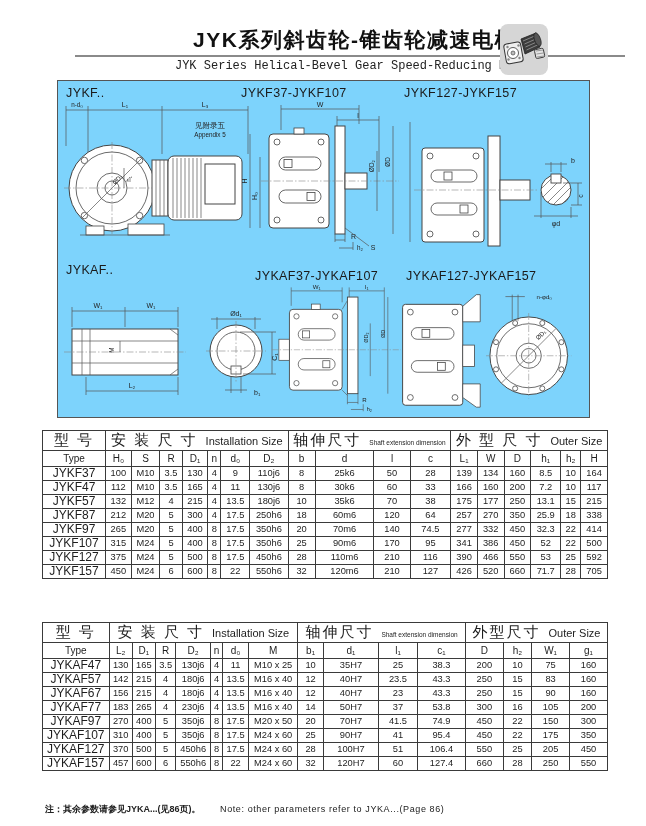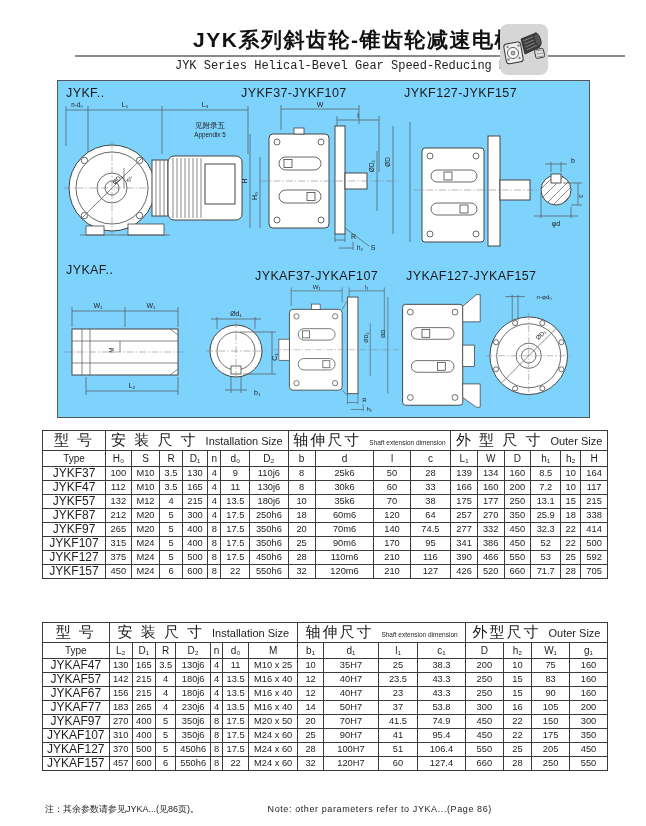--- a/index.html
+++ b/index.html
@@ -36,21 +36,21 @@
   .spec-table th.grp{height:17px;font-weight:normal;}
   .spec-table th.grp .cn{font-size:15px;font-weight:normal;letter-spacing:2px;}
   .spec-table th.grp .en{font-size:11px;margin-left:8px;letter-spacing:0;}
   .spec-table th.grp .sm{font-size:6.5px;}
   .spec-table th.sub{height:15px;font-size:10px;font-weight:normal;}
   .spec-table td{height:13px;font-size:9.3px;line-height:13px;}
   .spec-table td.type-cell{font-size:12px;min-width:56px;}
 
   
   .note{position:absolute;top:803px;left:45px;font-size:9px;color:#222;white-space:nowrap;}
-  .note .cn{font-weight:normal;margin-right:66px;}
+  .note .cn{font-weight:bold;margin-right:17px;}
   .note .en{letter-spacing:0.6px;}
 </style>
 </head>
 <body>
 
 <div class="page">
 
   <div class="title-rule"></div>
   <div class="title-cn">JYK系列斜齿轮-锥齿轮减速电机</div>
   <div class="title-en">JYK Series Helical-Bevel Gear Speed-Reducing Motor</div>

